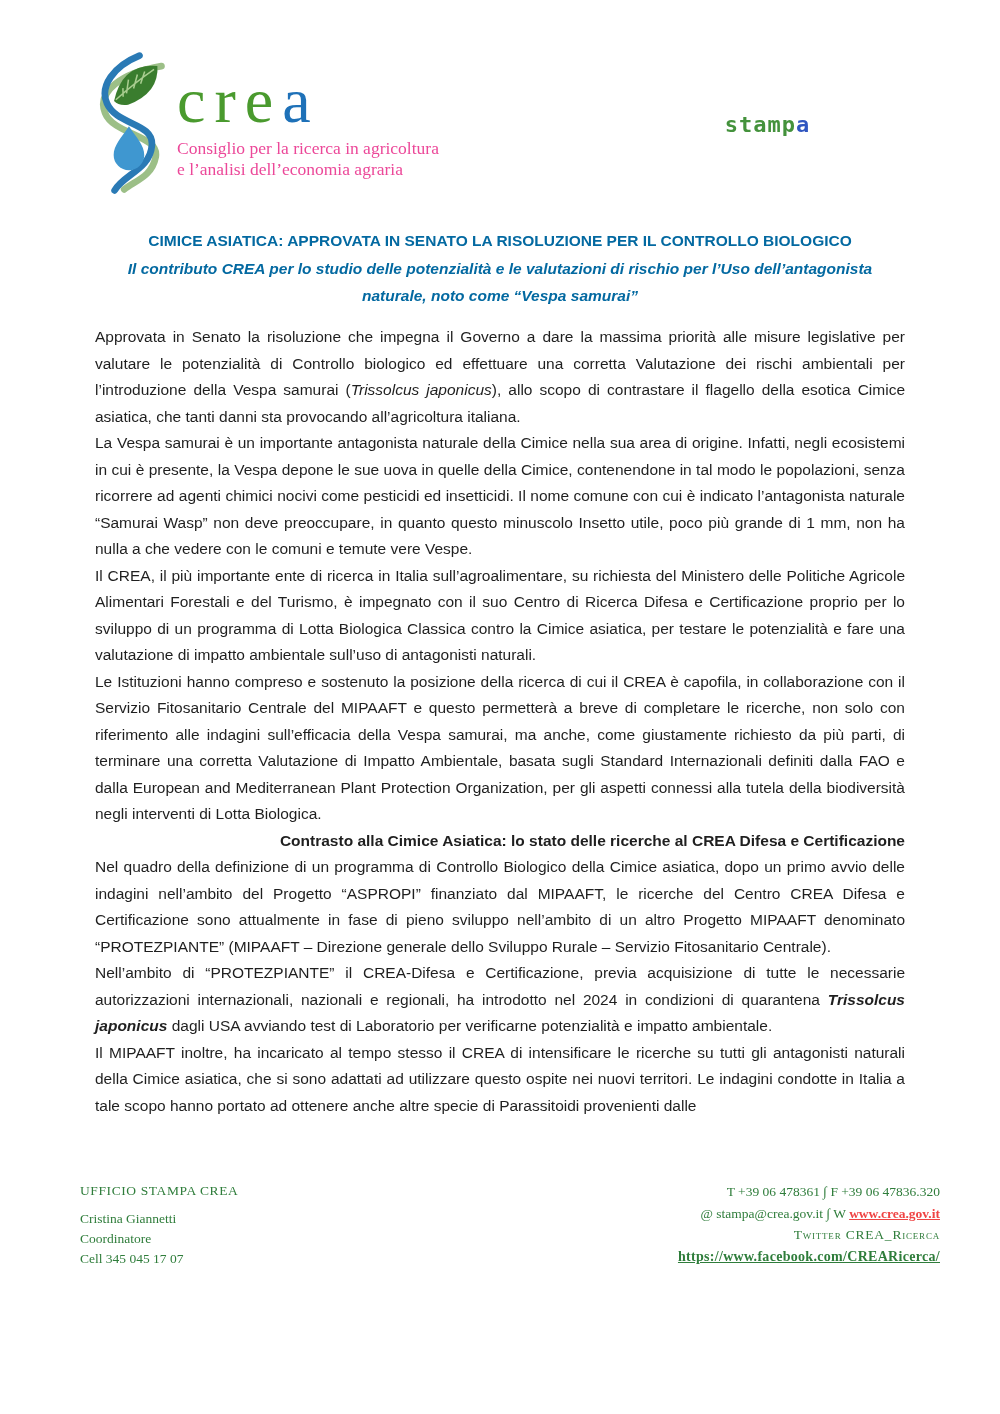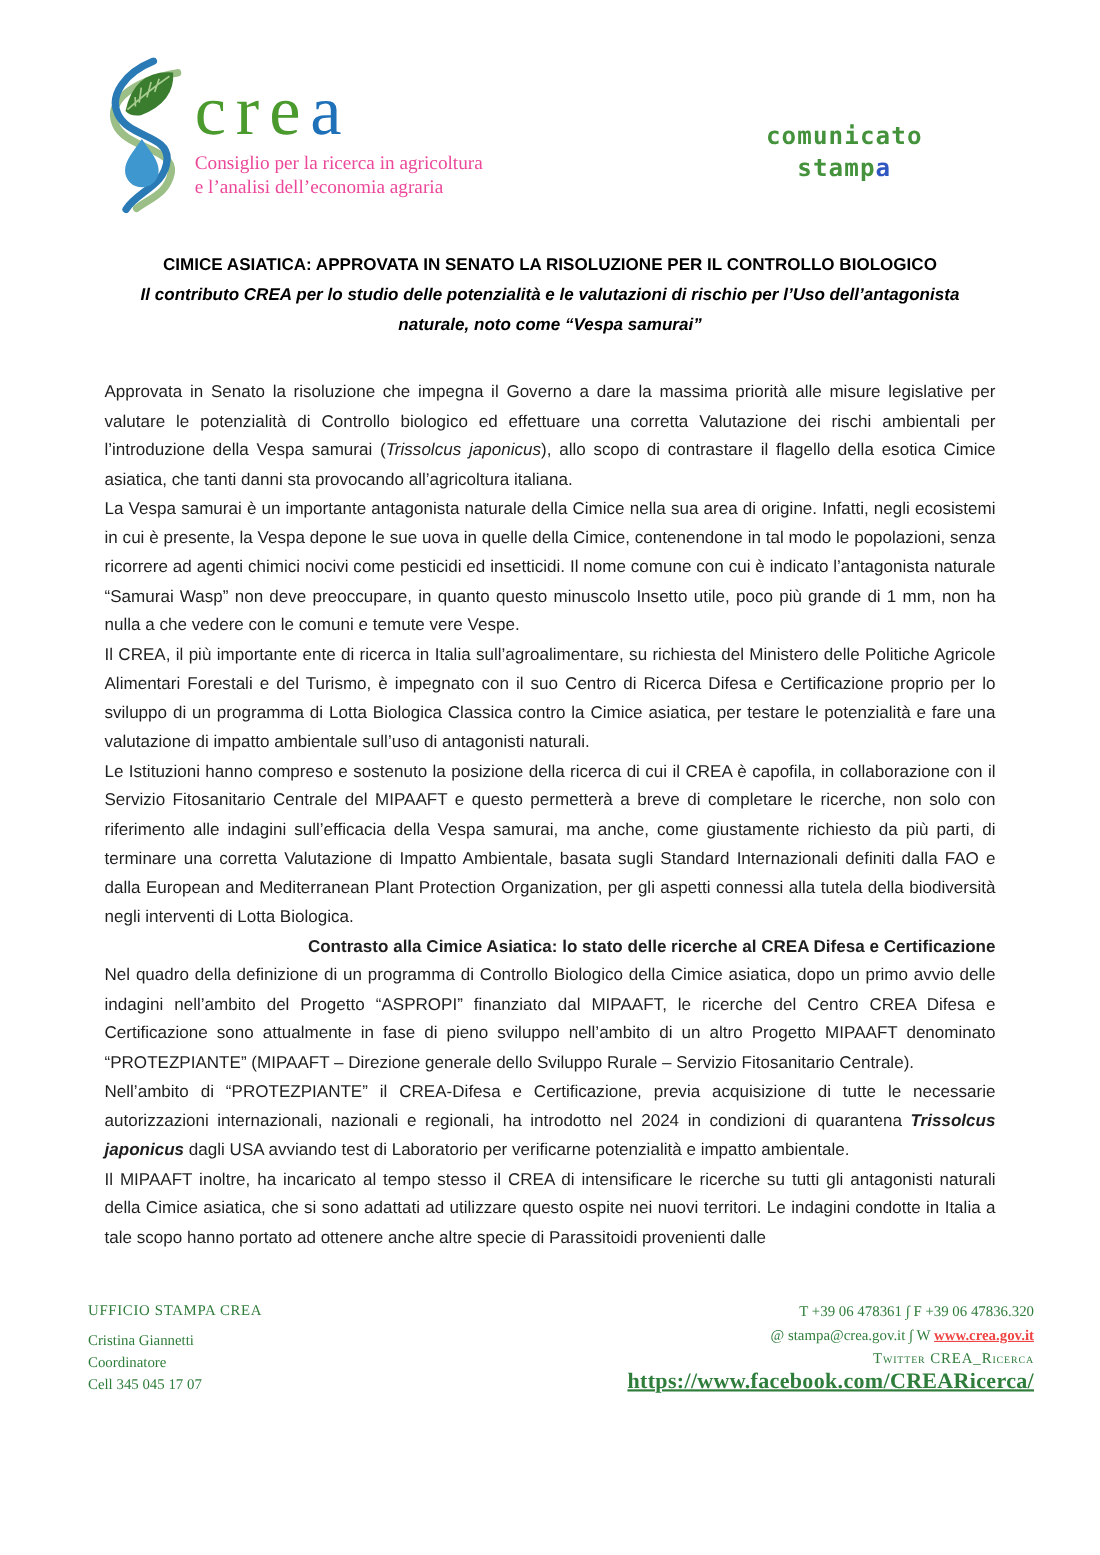--- a/index.html
+++ b/index.html
@@ -17,45 +17,45 @@
   .brand .b{color:#1e71b8;}
   .tagline{font-family:"Liberation Serif",serif;color:#ec4899;font-size:17.5px;line-height:21px;margin-top:8px;}
   
   .press{
     position:absolute;left:655px;top:110px;width:225px;text-align:center;
     font-family:"DejaVu Sans Mono",monospace;font-weight:bold;
     font-size:22px;line-height:29px;color:#44923c;letter-spacing:1px;
   }
   .press .blue{color:#3056c0;}
   
-  .title-block{position:absolute;top:227px;left:95px;width:810px;text-align:center;font-size:15.5px;line-height:27.5px;color:#000000;}
+  .title-block{position:absolute;top:227px;left:95px;width:810px;text-align:center;font-size:15.5px;line-height:27.5px;color:#0369a1;}
   .doc-title{font-weight:bold;margin:0;}
   .doc-subtitle{font-weight:bold;font-style:italic;margin:0;}
   
   .body-text{
-    position:absolute;top:344px;left:95px;width:810px;
+    position:absolute;top:324px;left:95px;width:810px;
     text-align:justify;font-size:15.5px;line-height:26.5px;color:#1f1f1f;
   }
   .body-text p{margin:0;}
   .body-text p.section-heading{font-weight:bold;text-align:right;}
   .run-italic{font-style:italic;}
   .run-bold-italic{font-style:italic;font-weight:bold;}
   
   .footer{
     position:absolute;top:1181px;left:80px;right:60px;
     display:flex;justify-content:space-between;align-items:flex-start;
     font-family:"Liberation Serif",serif;color:#2f7d3b;
   }
   .footer-left{font-size:13.5px;line-height:20px;}
   .footer-left .office{margin-bottom:8px;letter-spacing:0.6px;text-align:right;}
   .footer-right{text-align:right;font-size:13.5px;line-height:21.5px;}
   .footer-right .brand-big{font-size:18px;letter-spacing:0.5px;}
   .link-blue{color:#ef4444;text-decoration:underline;font-weight:bold;cursor:pointer;}
   .smallcaps{font-variant:small-caps;letter-spacing:0.8px;}
-  .facebook{font-size:20px;text-decoration:underline;font-weight:bold;cursor:pointer;letter-spacing:0.3px;}
+  .facebook{font-size:14px;text-decoration:underline;font-weight:bold;cursor:pointer;letter-spacing:0.3px;}
 </style>
 </head>
 <body>
 
 <div class="page">
 
   <div class="logo">
     <svg class="logo-icon" viewBox="0 0 90 145" aria-hidden="true">
 
       <path d="M80,13 C38,20 12,40 21,62 C30,85 78,85 74,108 C70,129 52,133 41,142" fill="none" stroke="#9cbf87" stroke-width="7" stroke-linecap="round"></path>
@@ -72,21 +72,20 @@
     <div class="logo-textblock">
       <div class="brand"><span class="g">cre</span><span class="b">a</span></div>
       <div class="tagline">
         <div>Consiglio per la ricerca in agricoltura</div>
         <div>e l’analisi dell’economia agraria</div>
       </div>
     </div>
   </div>
 
   <div class="press">
-    <div>comunicato</div>
     <div><span>stamp</span><span class="blue">a</span></div>
   </div>
 
   <div class="title-block">
     <p class="doc-title">CIMICE ASIATICA: APPROVATA IN SENATO LA RISOLUZIONE PER IL CONTROLLO BIOLOGICO</p>
     <p class="doc-subtitle">Il contributo CREA per lo studio delle potenzialità e le valutazioni di rischio per l’Uso dell’antagonista naturale, noto come “Vespa samurai”</p>
   </div>
 
   <div class="body-text">
       <p><span>Approvata in Senato la risoluzione che impegna il Governo a dare la massima priorità alle misure legislative per valutare le potenzialità di Controllo biologico ed effettuare una corretta Valutazione dei rischi ambientali per l’introduzione della Vespa samurai (</span><span class="run-italic">Trissolcus japonicus</span><span>), allo scopo di contrastare il flagello della esotica Cimice asiatica, che tanti danni sta provocando all’agricoltura italiana.</span></p>

